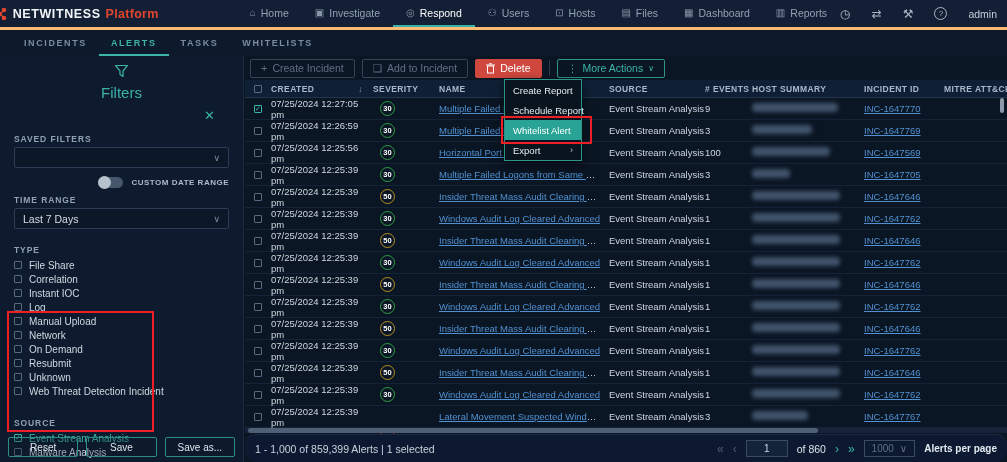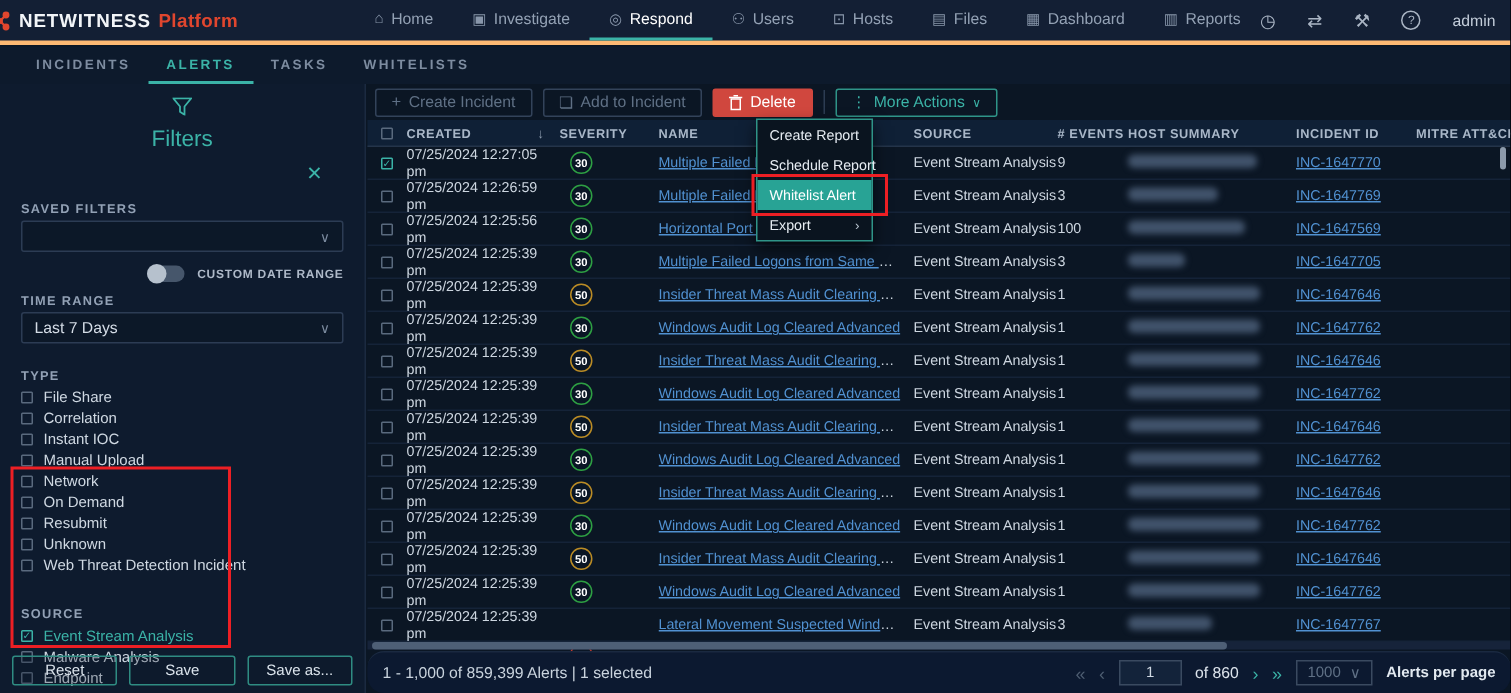--- a/index.html
+++ b/index.html
@@ -226,20 +226,24 @@
           <span class="cbox"></span>
           <span>File Share</span>
         </div>
         <div class="check-item">
           <span class="cbox"></span>
           <span>Correlation</span>
         </div>
         <div class="check-item">
           <span class="cbox"></span>
           <span>Instant IOC</span>
+        </div>
+        <div class="check-item">
+          <span class="cbox"></span>
+          <span>Log</span>
         </div>
         <div class="check-item">
           <span class="cbox"></span>
           <span>Manual Upload</span>
         </div>
         <div class="check-item">
           <span class="cbox"></span>
           <span>Network</span>
         </div>
         <div class="check-item">

